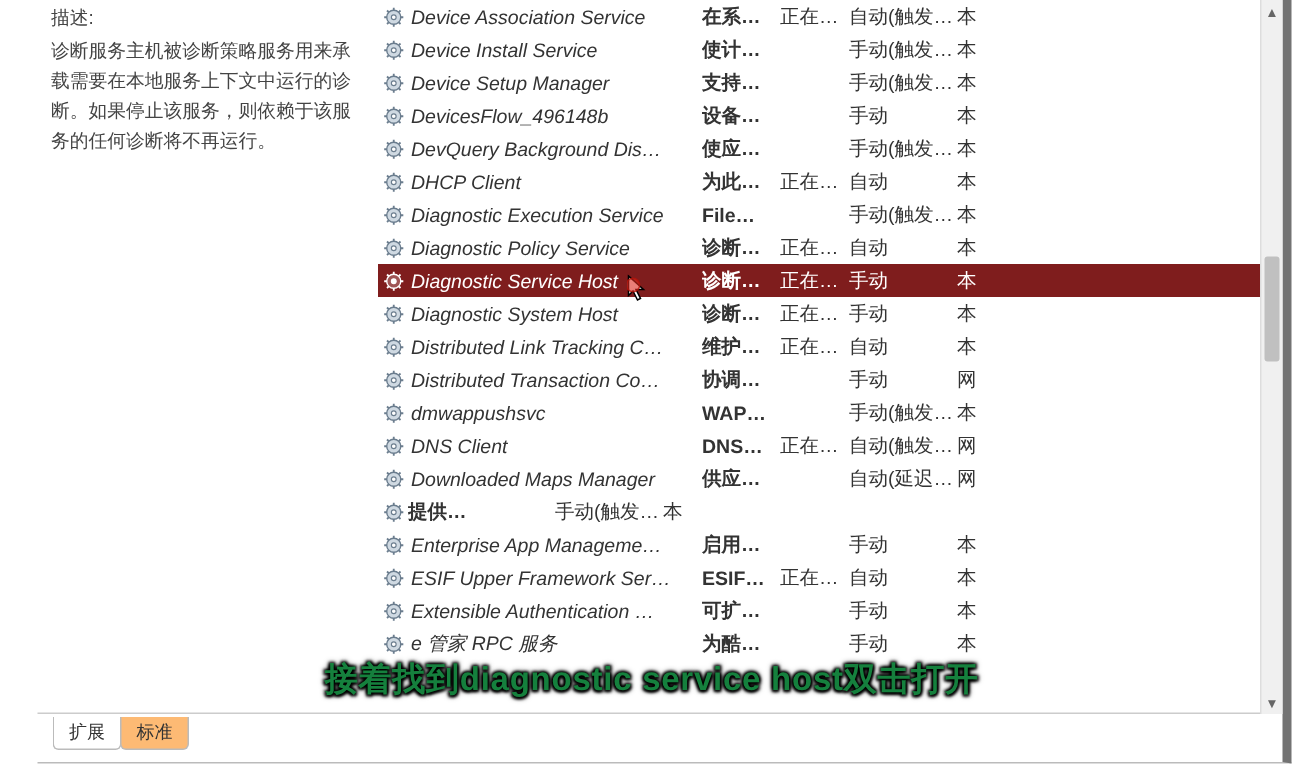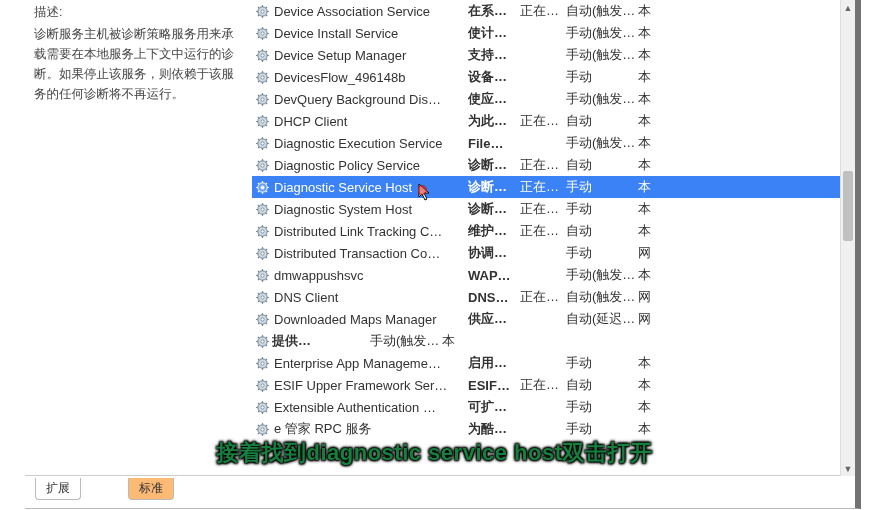--- a/index.html
+++ b/index.html
@@ -51,40 +51,39 @@
     width: 100%;
   }
   .row {
     display: flex;
     align-items: center;
     height: 22px;
     white-space: nowrap;
     cursor: default;
   }
   .row.selected {
-    background: #3b82f6;
+    background: #7f1d1d;
     color: #fff;
   }
   .row .icon { width: 20px; display:flex; align-items:center; justify-content:center; flex-shrink:0; }
-  .row .name-col { width: 196px; overflow: hidden; text-overflow: ellipsis; padding-left: 2px; }
+  .row .name-col { width: 196px; overflow: hidden; text-overflow: ellipsis; padding-left: 2px; font-style: italic; }
   .row .desc-col { width: 52px; overflow: hidden; text-overflow: ellipsis; font-weight: bold; }
   .row .status-col { width: 46px; overflow: hidden; text-overflow: ellipsis; }
   .row .startup-col { width: 72px; overflow: hidden; text-overflow: ellipsis; }
   .row .logon-col { width: 18px; overflow: hidden; text-overflow: ellipsis; }
   .cursor {
     position: absolute;
     pointer-events:none;
   }
   .tabs {
     position: absolute;
     left: 10px;
     bottom: 8px;
     display: flex;
     font-size: 12px;
-    gap: 48px;
   }
   .tab {
     padding: 2px 10px 2px 10px;
     border: 1px solid #bbb;
     border-top: none;
     background: #fff;
     border-radius: 0 0 4px 4px;
     margin-right: -1px;
     cursor: pointer;
     color: #333;

